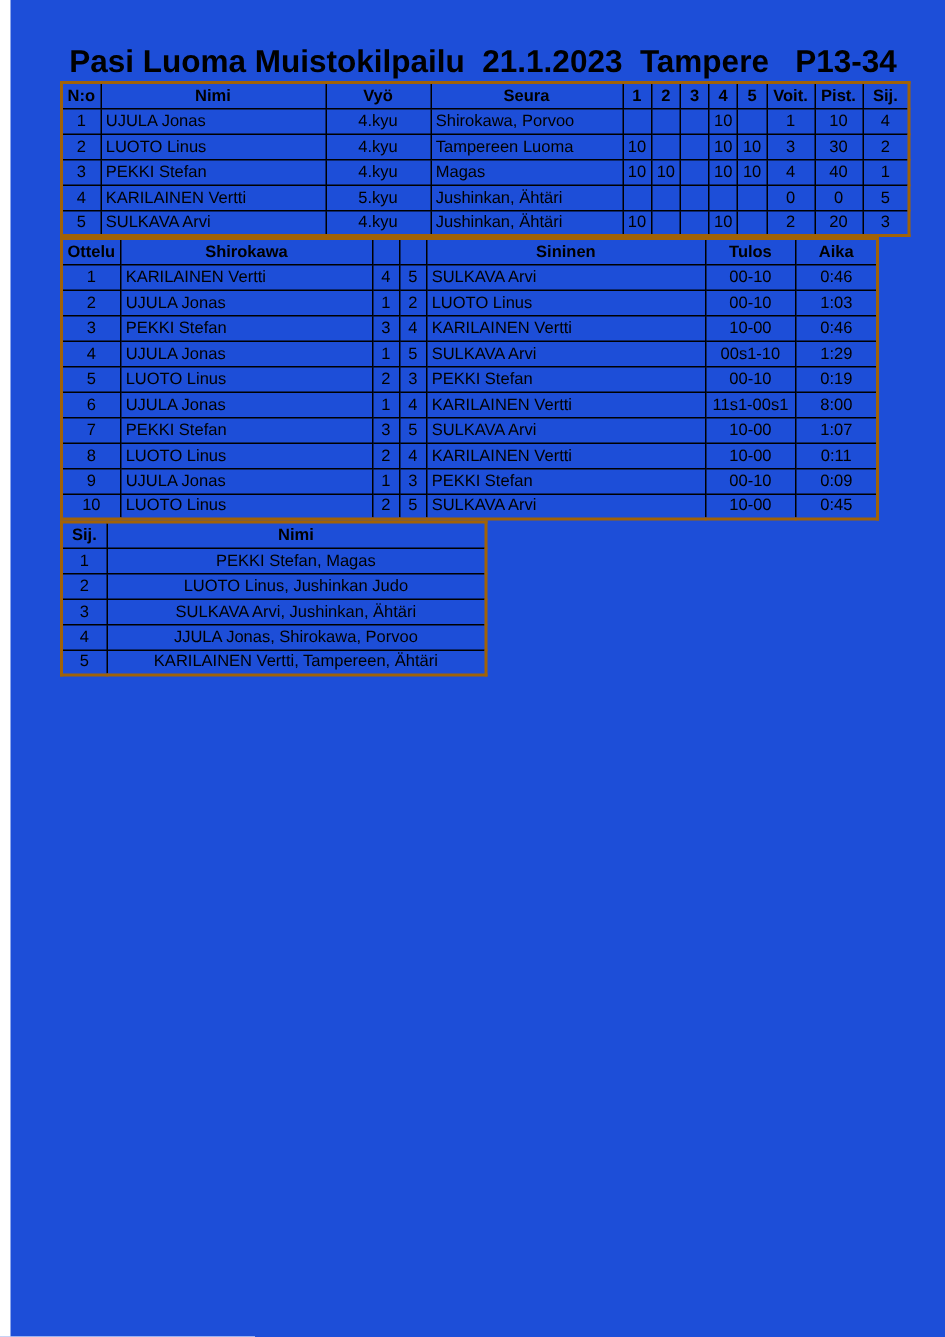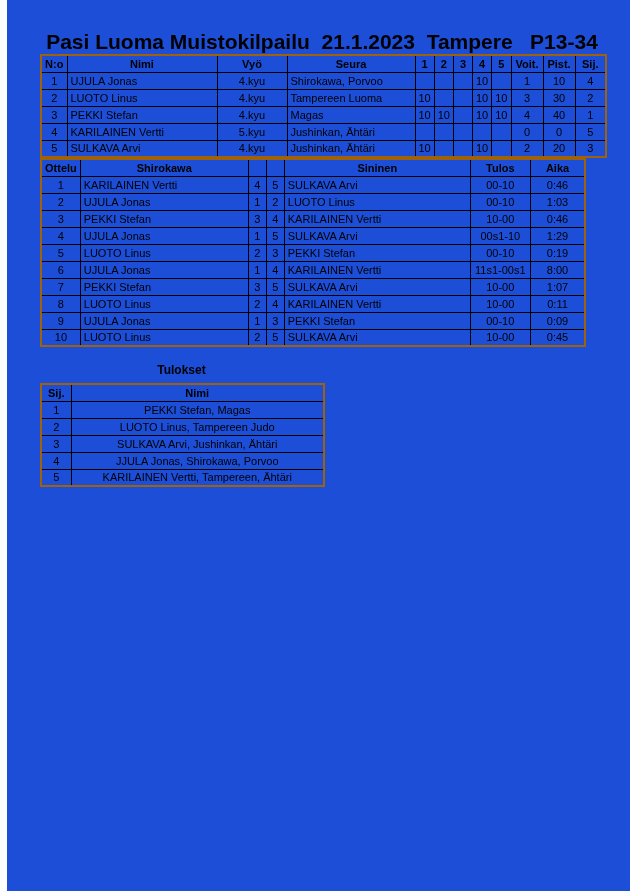--- a/index.html
+++ b/index.html
@@ -253,43 +253,40 @@
           <td>LUOTO Linus</td>
           <td>2</td>
           <td>5</td>
           <td>SULKAVA Arvi</td>
           <td>10-00</td>
           <td>0:45</td>
         </tr>
       </tbody>
   </table>
 
-  <div class="head-row mt">
-    <div class="section-head narrow">Tulokset</div>
-  </div>
 
   <table class="t t-results">
     <colgroup>
       <col style="width:30px">
         <col style="width:253px">
     </colgroup>
     <thead>
       <tr>
           <th>Sij.</th>
           <th>Nimi</th>
         </tr>
     </thead>
     <tbody>
         <tr>
           <td>1</td>
           <td>PEKKI Stefan, Magas</td>
         </tr>
         <tr>
           <td>2</td>
-          <td>LUOTO Linus, Tampereen Judo</td>
+          <td>LUOTO Linus, Jushinkan Judo</td>
         </tr>
         <tr>
           <td>3</td>
           <td>SULKAVA Arvi, Jushinkan, Ähtäri</td>
         </tr>
         <tr>
           <td>4</td>
           <td>JJULA Jonas, Shirokawa, Porvoo</td>
         </tr>
         <tr>

